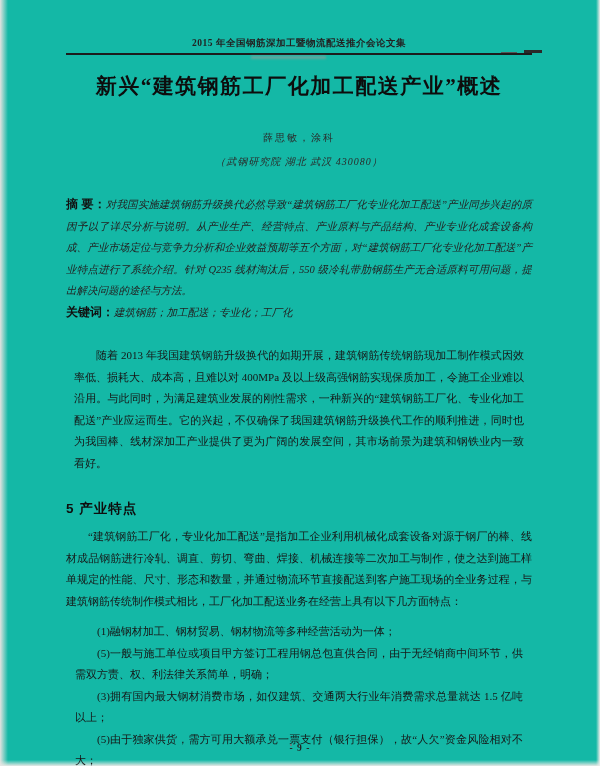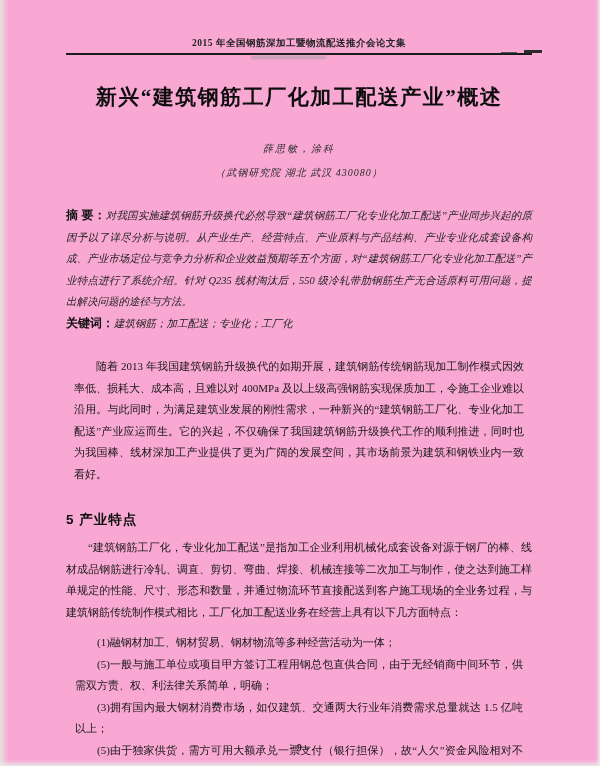--- a/index.html
+++ b/index.html
@@ -6,21 +6,21 @@
   body {
     width: 600px; height: 766px;
     background: #f6f6f4;
     font-family: "Liberation Serif", "DejaVu Serif", serif;
     color: #1b1b1b;
     -webkit-font-smoothing: antialiased;
   }
   .page {
     position: relative;
     width: 600px; height: 766px;
-    background: #f9a8d4;
+    background: #14b8a6;
     overflow: hidden;
     box-sizing: border-box;
   }
   
   .edge-left {
     position: absolute; left: 0; top: 0; width: 8px; height: 100%;
     background: linear-gradient(to right, #e3e3e0, rgba(255,255,255,0));
   }
   .edge-bottom {
     position: absolute; left: 0; bottom: 0; width: 100%; height: 6px;
@@ -57,33 +57,32 @@
   }
   .head-smudge {
     position: absolute; left: 185px; top: 3px;
     width: 75px; height: 3px;
     background: #9a9a96;
     filter: blur(1px);
     opacity: .6;
   }
   .paper-title {
     margin: 0;
-    padding-top: 28px;
+    padding-top: 17px;
     text-align: center;
     font-size: 21px;
     font-weight: bold;
     letter-spacing: 1.5px;
     color: #0d0d0d;
     white-space: nowrap;
   }
   .authors {
     margin-top: 31px;
     text-align: center;
     font-size: 10px;
-    font-style: italic;
     letter-spacing: 2px;
     color: #2a2a2a;
   }
   .affiliation {
     margin-top: 10px;
     text-align: center;
     font-size: 10px;
     font-style: italic;
     letter-spacing: 1px;
     color: #2a2a2a;

